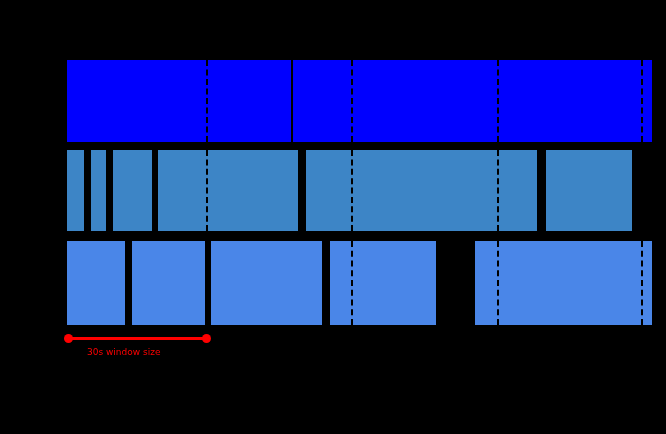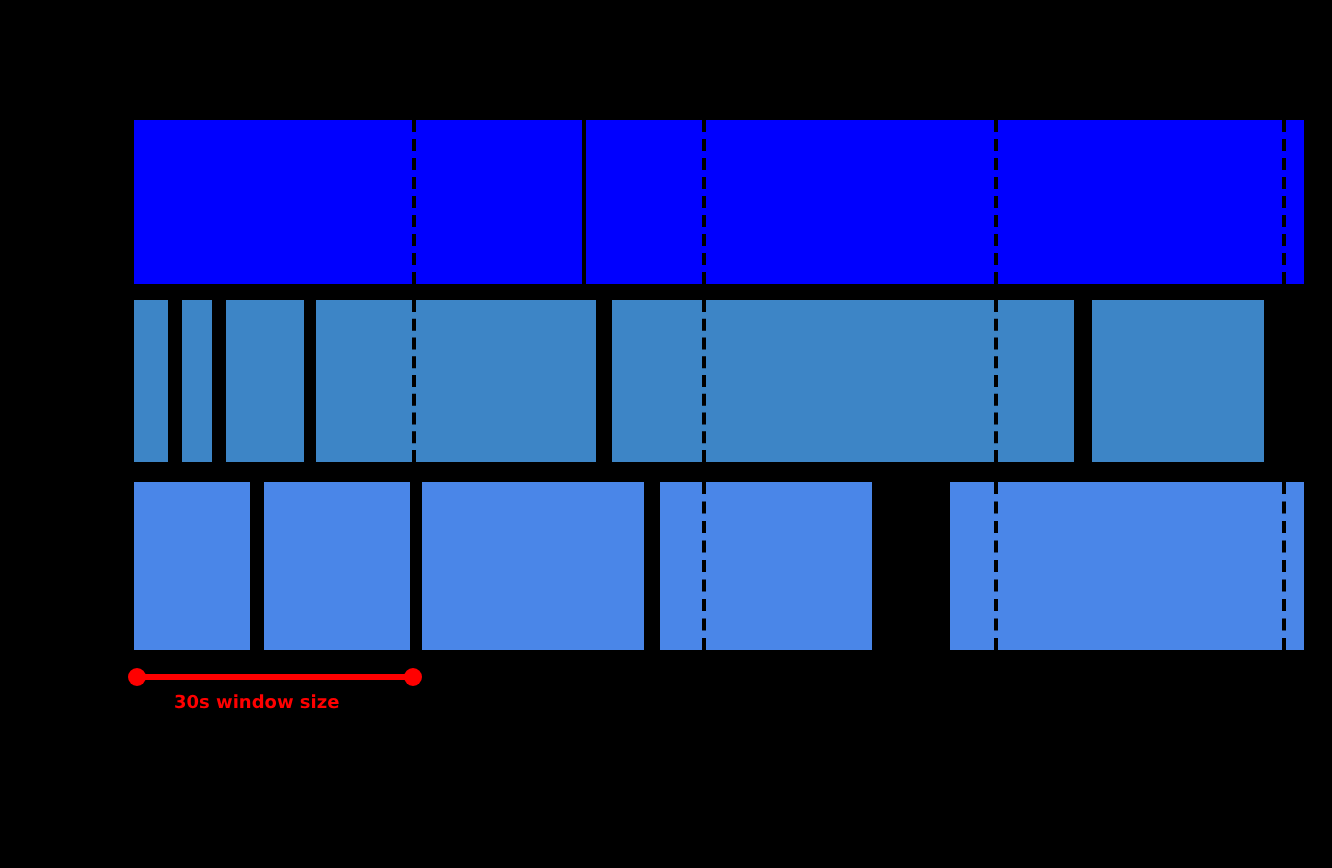--- a/index.html
+++ b/index.html
@@ -50,21 +50,21 @@
     position: absolute;
     width: 9px;
     height: 9px;
     border-radius: 50%;
     background: #ff0000;
   }
   .annotation-label {
     position: absolute;
     color: #ff0000;
     font-size: 9px;
-    font-weight: bold;
+    font-weight: normal;
     font-family: "DejaVu Sans", "Liberation Sans", sans-serif;
     white-space: nowrap;
     text-align: right;
   }
   
   .hidden-text {
     position: absolute;
     color: #000000;
     font-size: 9px;
     font-family: "DejaVu Sans", "Liberation Sans", sans-serif;

